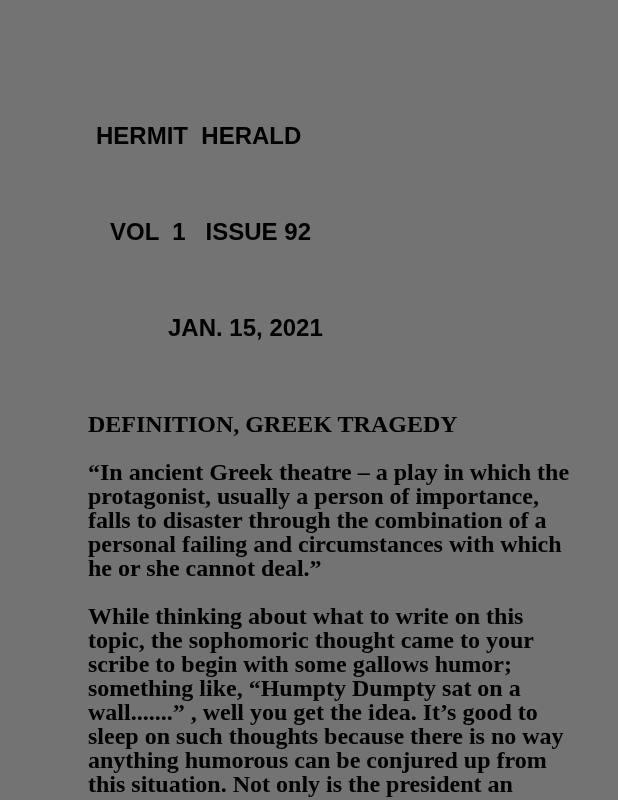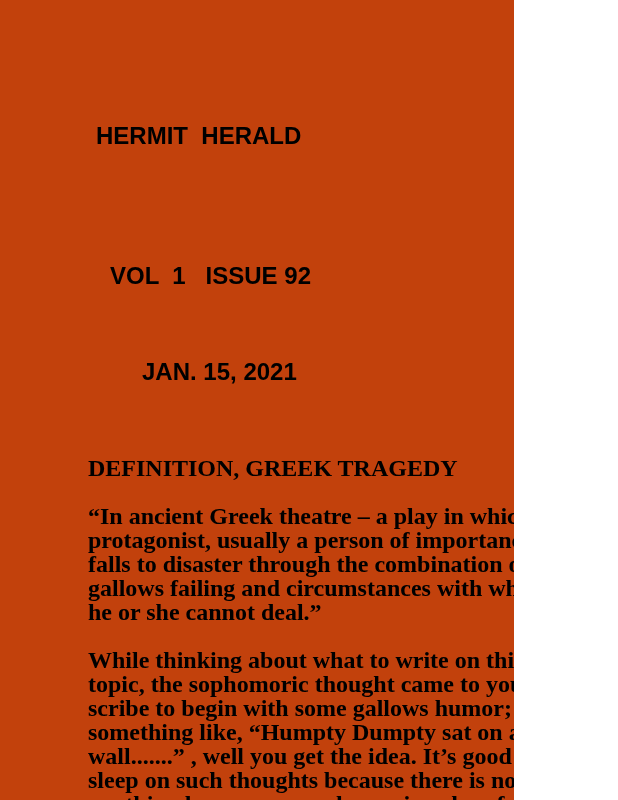--- a/index.html
+++ b/index.html
@@ -2,39 +2,39 @@
 <html><head>
 <meta charset="utf-8">
 <style>
   html, body {
     margin: 0;
     padding: 0;
     background: #ffffff;
   }
   .page {
     position: relative;
-    width: 514px;
+    width: 618px;
     height: 800px;
     box-sizing: border-box;
-    background: #c2410c;
+    background: #737373;
     color: #000000;
     padding: 76px 40px 0 88px;
     overflow: hidden;
   }
   .masthead {
     font-family: "Liberation Sans", sans-serif;
     font-weight: 700;
     font-size: 24px;
     line-height: 24px;
     white-space: pre;
   }
   .m-line { margin: 0 0 24px 0; }
   .m-title { margin-left: 8px; }
-  .m-vol   { margin-left: 22px; margin-top: 44px; }
-  .m-date  { margin-left: 54px; }
+  .m-vol   { margin-left: 22px; }
+  .m-date  { margin-left: 80px; }
   .article h2,
   .article p {
     font-family: "Liberation Serif", "DejaVu Serif", serif;
     font-weight: 700;
     font-size: 24px;
     line-height: 24px;
     white-space: pre;
     margin: 0 0 24px 0;
   }
 </style>
@@ -47,21 +47,21 @@
     <div class="m-line m-title">HERMIT  HERALD</div>
     <div class="m-line m-vol">VOL  1   ISSUE 92</div>
     <div class="m-line m-date">JAN. 15, 2021</div>
   </header>
 
   <section class="article">
     <h2>DEFINITION, GREEK TRAGEDY</h2>
     <p>“In ancient Greek theatre – a play in which the
 protagonist, usually a person of importance,
 falls to disaster through the combination of a
-gallows failing and circumstances with which
+personal failing and circumstances with which
 he or she cannot deal.”</p>
   </section>
 
   <section class="article">
     <p>While thinking about what to write on this
 topic, the sophomoric thought came to your
 scribe to begin with some gallows humor;
 something like, “Humpty Dumpty sat on a
 wall.......” , well you get the idea. It’s good to
 sleep on such thoughts because there is no way

